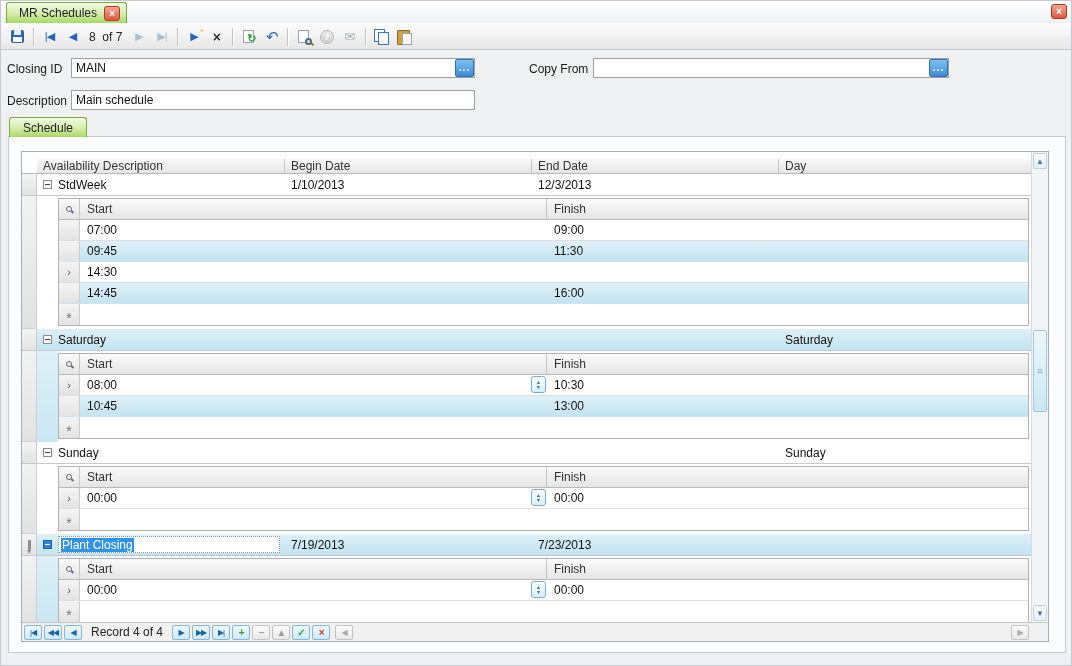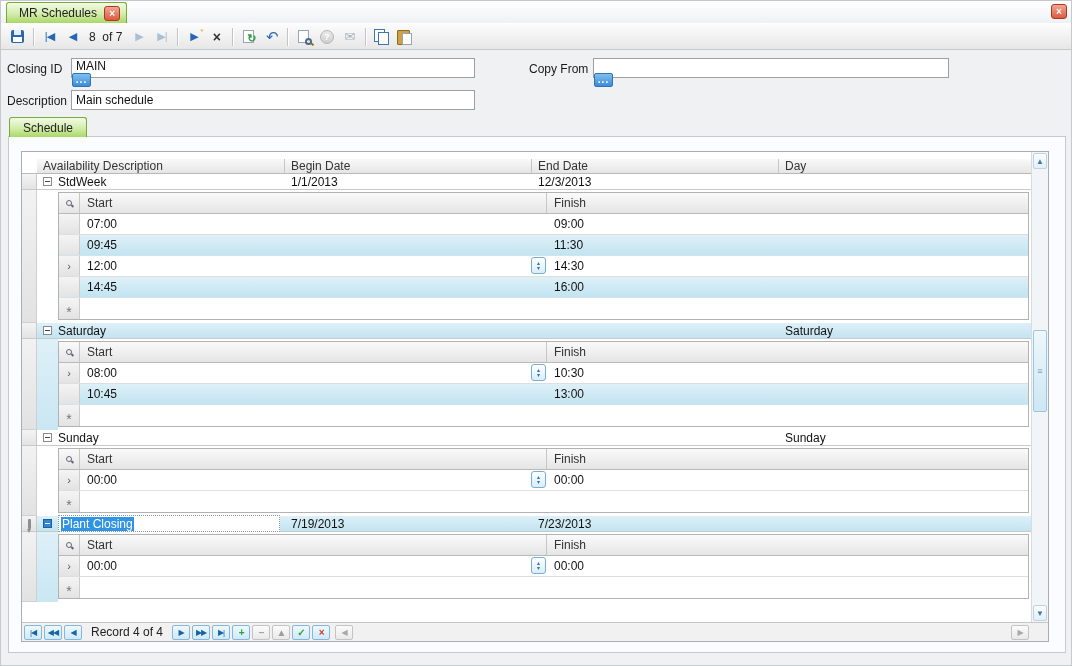--- a/index.html
+++ b/index.html
@@ -38,21 +38,21 @@
   .copy-icon { width:15px; height:15px; position:relative; }
   .copy-icon::before, .copy-icon::after { content:""; position:absolute; width:9px; height:11px; background:#fff; border:1px solid #3f74b3; }
   .copy-icon::before { left:0; top:0; }
   .copy-icon::after { left:4px; top:3px; }
   .paste-icon { width:15px; height:16px; position:relative; }
   .paste-icon::before { content:""; position:absolute; left:0; top:1px; width:11px; height:13px; background:#cfa044; border:1px solid #8a6a20; border-radius:1px; }
   .paste-icon::after { content:""; position:absolute; right:0; bottom:0; width:8px; height:10px; background:#fff; border:1px solid #97a5b5; }
 
   
   .flabel { position:absolute; font-size:12px; color:#1a1a1a; }
-  .field { position:absolute; display:flex; height:20px; border:1px solid #9f9f9f; background:#fff;flex-direction:column; }
+  .field { position:absolute; display:flex; height:20px; border:1px solid #9f9f9f; background:#fff; }
   .field input { flex:1; border:none; outline:none; font-family:"Liberation Sans",sans-serif; font-size:12px; color:#111; padding:0 4px; background:transparent; }
   .ell-btn { width:19px; height:18px; margin:0; background:linear-gradient(#7fc0f0,#3e8bd5); border:1px solid #2f74b5; border-radius:2px;
              color:#fff; font-size:10px; font-weight:bold; line-height:12px; text-align:center; letter-spacing:1px; }
 
   
   .schedule-tab { position:absolute; left:8px; top:116px; height:20px; padding:0 13px; display:flex; align-items:center;
                   background:linear-gradient(#f3fae6,#d3ecaa 55%,#a9d867); border:1px solid #77a93c; border-bottom:none;
                   border-radius:3px 3px 0 0; font-size:12px; color:#222; z-index:3; }
   .panel { position:absolute; left:7px; top:135px; width:1058px; height:517px; background:#fbfcfd; border:1px solid #c5c9ce; }
 
@@ -63,21 +63,21 @@
 
   .hdr-row { display:flex; height:22px;align-items:flex-end; }
   .hdr-cell { background:linear-gradient(#fafafa,#e5e5e5); border-right:1px solid #c6c6c6; border-bottom:1px solid #b9b9b9;
               font-size:12px; color:#333; display:flex; align-items:center; padding-left:6px; }
   .c-ind { width:15px; flex:none; padding-left:0; }
   .c-avail { width:248px; flex:none; }
   .c-begin { width:247px; flex:none; }
   .c-end { width:247px; flex:none; }
   .c-day { flex:1; }
 
-  .m-row { display:flex; height:16px; border-bottom:1px solid #c9c9c9; background:#fff; }
+  .m-row { display:flex; height:22px; border-bottom:1px solid #c9c9c9; background:#fff; }
   .m-row.alt { background:linear-gradient(#def0f8,#c2e4f1); }
   .m-cell { font-size:12px; color:#111; display:flex; align-items:center; padding-left:6px; border-right:1px solid transparent; }
   .m-ind { width:15px; flex:none; padding-left:0; background:linear-gradient(#f4f4f4,#e3e3e3); border-right:1px solid #c9c9c9;
            display:flex; align-items:center; justify-content:center; }
   .exp { width:9px; height:9px; border:1px solid #8a8a8a; background:#fff; position:relative; margin-right:6px; flex:none; }
   .exp::after { content:""; position:absolute; left:1px; right:1px; top:3px; height:1px; background:#444; }
   .exp.blue { background:#2e86d2; border-color:#1d5fa0; }
   .exp.blue::after { background:#fff; }
 
   .detail-row { display:flex; }
@@ -228,21 +228,21 @@
           <div class="hdr-cell c-end">End Date</div>
           <div class="hdr-cell c-day" style="border-right:none;">Day</div>
         </div>
 
         <div class="m-row">
           <div class="m-ind"></div>
           <div class="m-cell c-avail">
             <span class="exp"></span>
             <span>StdWeek</span>
           </div>
-          <div class="m-cell c-begin">1/1/2013</div>
+          <div class="m-cell c-begin">1/10/2013</div>
           <div class="m-cell c-end">12/3/2013</div>
           <div class="m-cell c-day"></div>
         </div>
         <div class="detail-row">
           <div class="d-strip"></div>
           <div class="d-indent"></div>
           <div class="d-grid">
             <div class="dg-hdr">
               <div class="dg-hcell dg-ind">
                   <span class="srch"></span>
@@ -255,27 +255,20 @@
               <div class="dg-cell dg-start">07:00</div>
               <div class="dg-cell dg-fin">09:00</div>
             </div>
             <div class="dg-row alt">
               <div class="dg-rind"></div>
               <div class="dg-cell dg-start">09:45</div>
               <div class="dg-cell dg-fin">11:30</div>
             </div>
             <div class="dg-row">
               <div class="dg-rind">›</div>
-              <div class="dg-cell dg-start">
-                <span>12:00</span>
-                <span class="spin">
-                    <span>▴</span>
-                    <span>▾</span>
-                  </span>
-              </div>
               <div class="dg-cell dg-fin">14:30</div>
             </div>
             <div class="dg-row alt">
               <div class="dg-rind"></div>
               <div class="dg-cell dg-start">14:45</div>
               <div class="dg-cell dg-fin">16:00</div>
             </div>
             <div class="dg-row" style="border-bottom:none;">
               <div class="dg-rind">
                   <span class="newrow-glyph">*</span>

